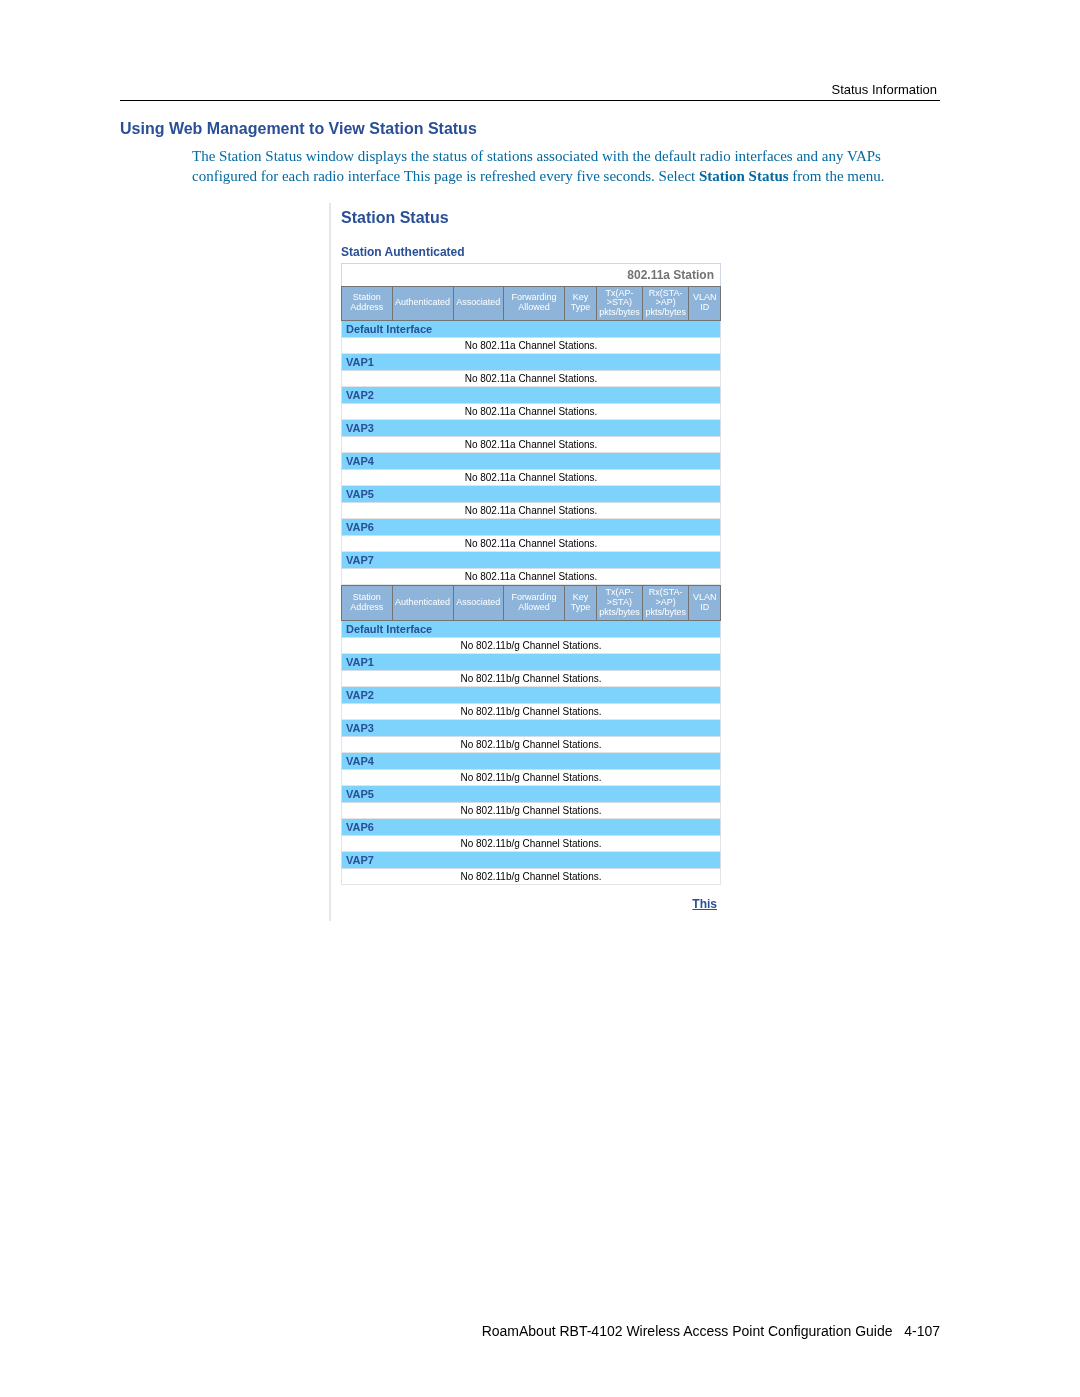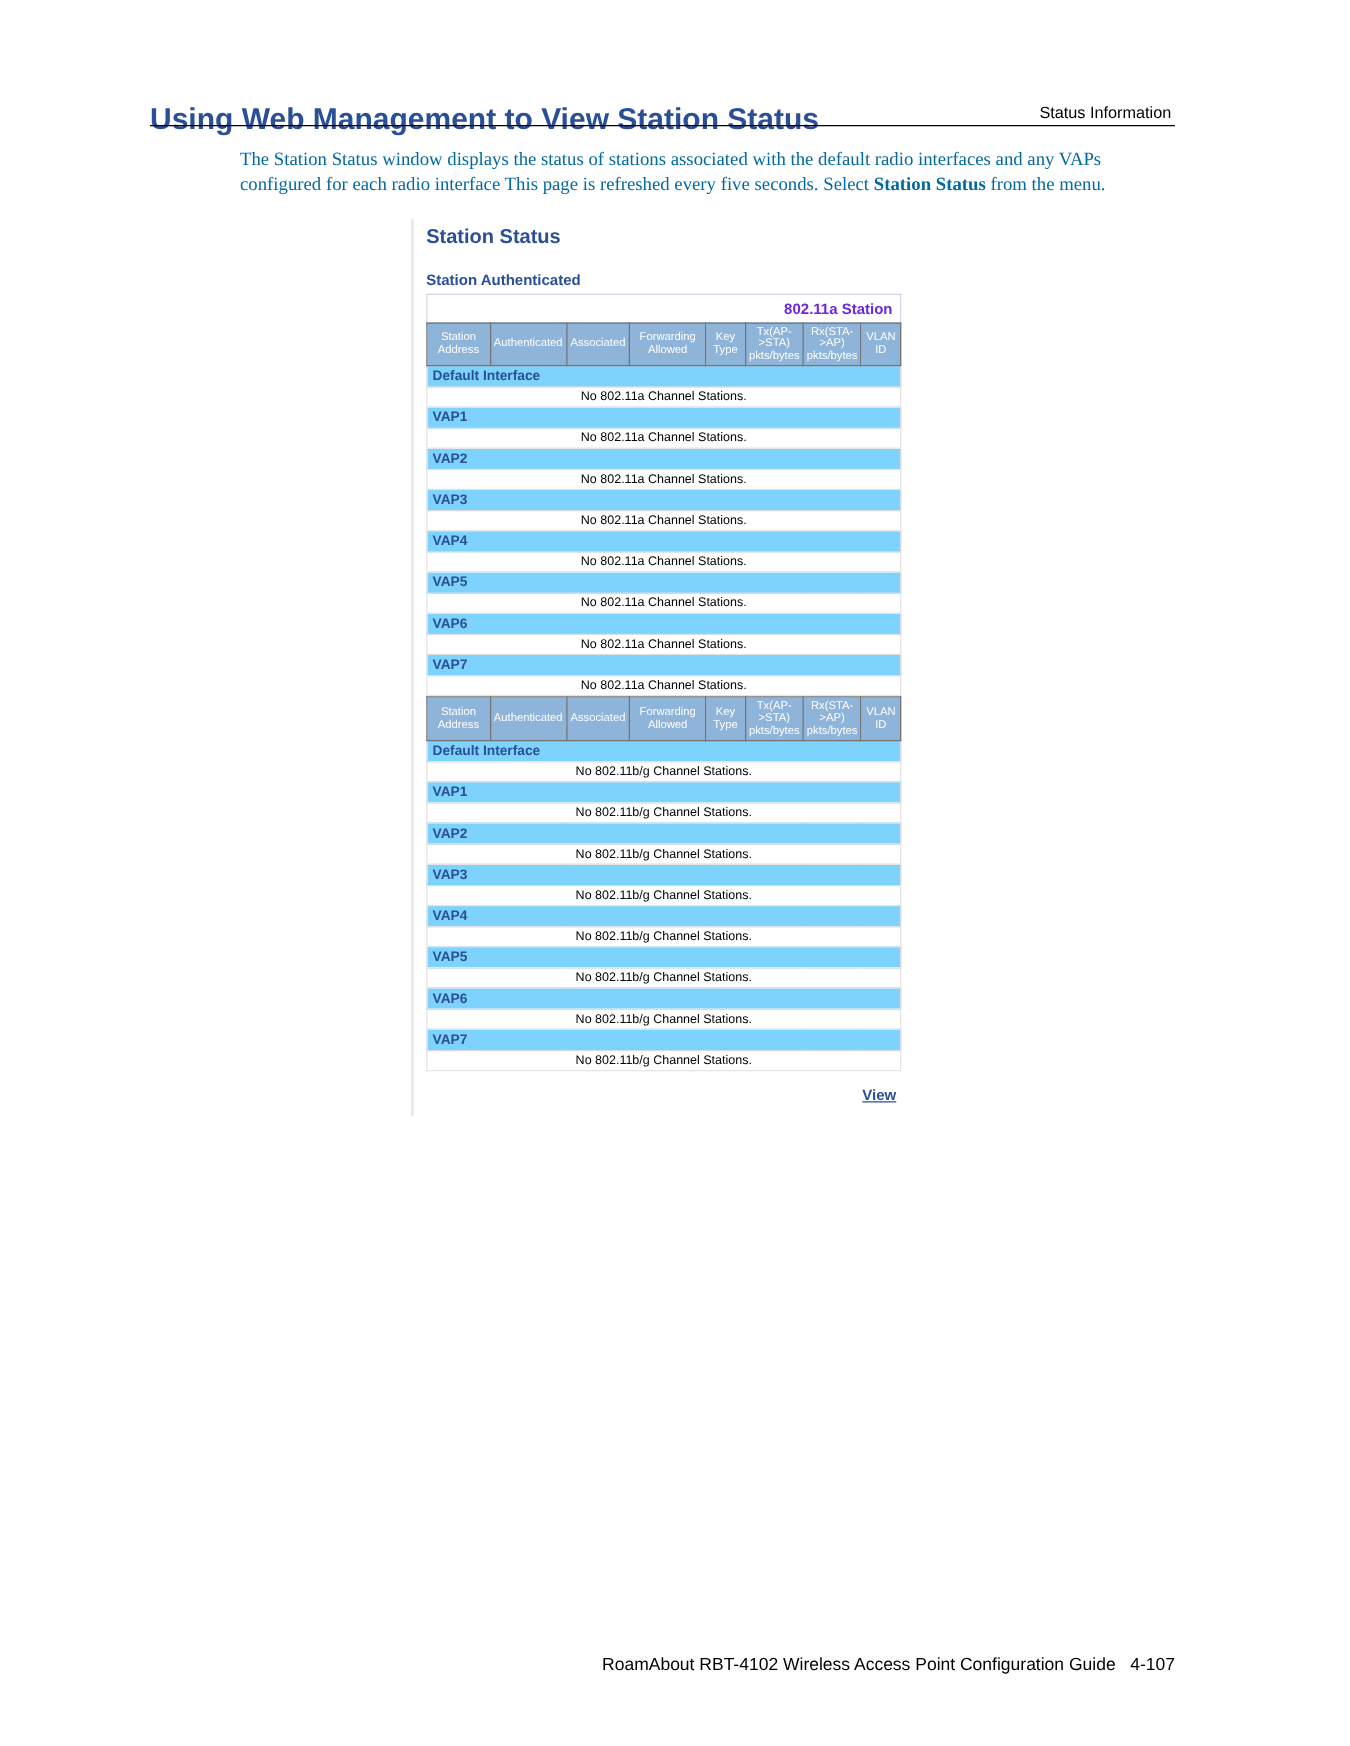--- a/index.html
+++ b/index.html
@@ -26,22 +26,23 @@
     color: #000;
   }
   .rule {
     position: absolute;
     top: 100px;
     left: 120px;
     right: 112px;
     border-top: 1px solid #000;
   }
   .heading {
-    color: #2a4f96;
-    font-size: 24px;
+    margin-top: 38px;
+    color: #2a4f96;
+    font-size: 16px;
     font-weight: bold;
     font-family: Arial, Helvetica, sans-serif;
   }
   .intro {
     margin: 8px 0 0 72px;
     font-family: "Book Antiqua", Palatino, "Palatino Linotype", Georgia, serif;
     font-size: 15px;
     line-height: 1.35;
     color: #0369a1;
   }
@@ -63,21 +64,21 @@
   }
   .panel-sub {
     color: #2a4f96;
     font-weight: bold;
     font-size: 12px;
     font-family: Arial, Helvetica, sans-serif;
     margin-bottom: 4px;
   }
   .station-band {
     text-align: right;
-    color: #6d28d9;
+    color: #737373;
     font-weight: bold;
     font-size: 12px;
     font-family: Arial, Helvetica, sans-serif;
     border: 1px solid #cfd7e6;
     border-bottom: none;
     padding: 4px 6px 4px 4px;
     background: #fff;
   }
   table.st {
     width: 100%;
@@ -292,20 +293,20 @@
           </tr>
       <tr class="iface">
             <td colspan="8">VAP7</td>
           </tr>
       <tr class="msg">
             <td colspan="8">No 802.11b/g Channel Stations.</td>
           </tr>
     </tbody>
       </table>
 
-    <a class="help" href="#">View</a>
+    <a class="help" href="#">This</a>
   </div>
 
   <div class="footer">
     <span>RoamAbout RBT-4102 Wireless Access Point Configuration Guide</span>&nbsp;&nbsp;
     <span>4-107</span>
   </div>
 </div>
 
 </body></html>

